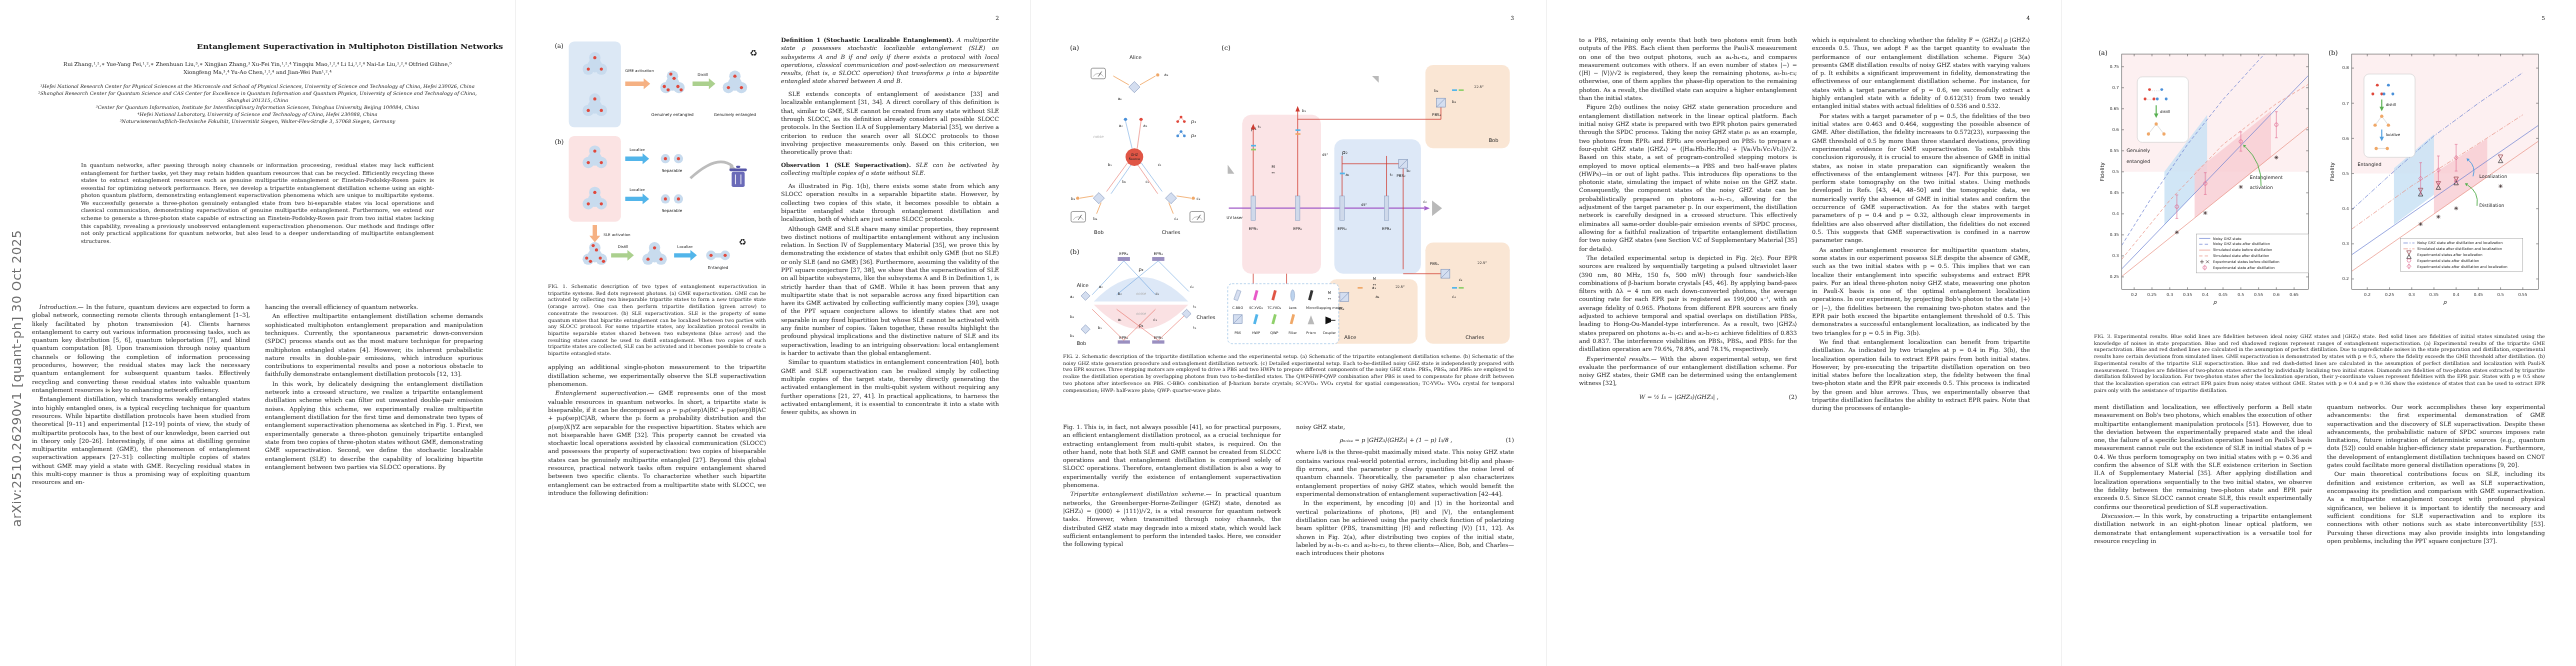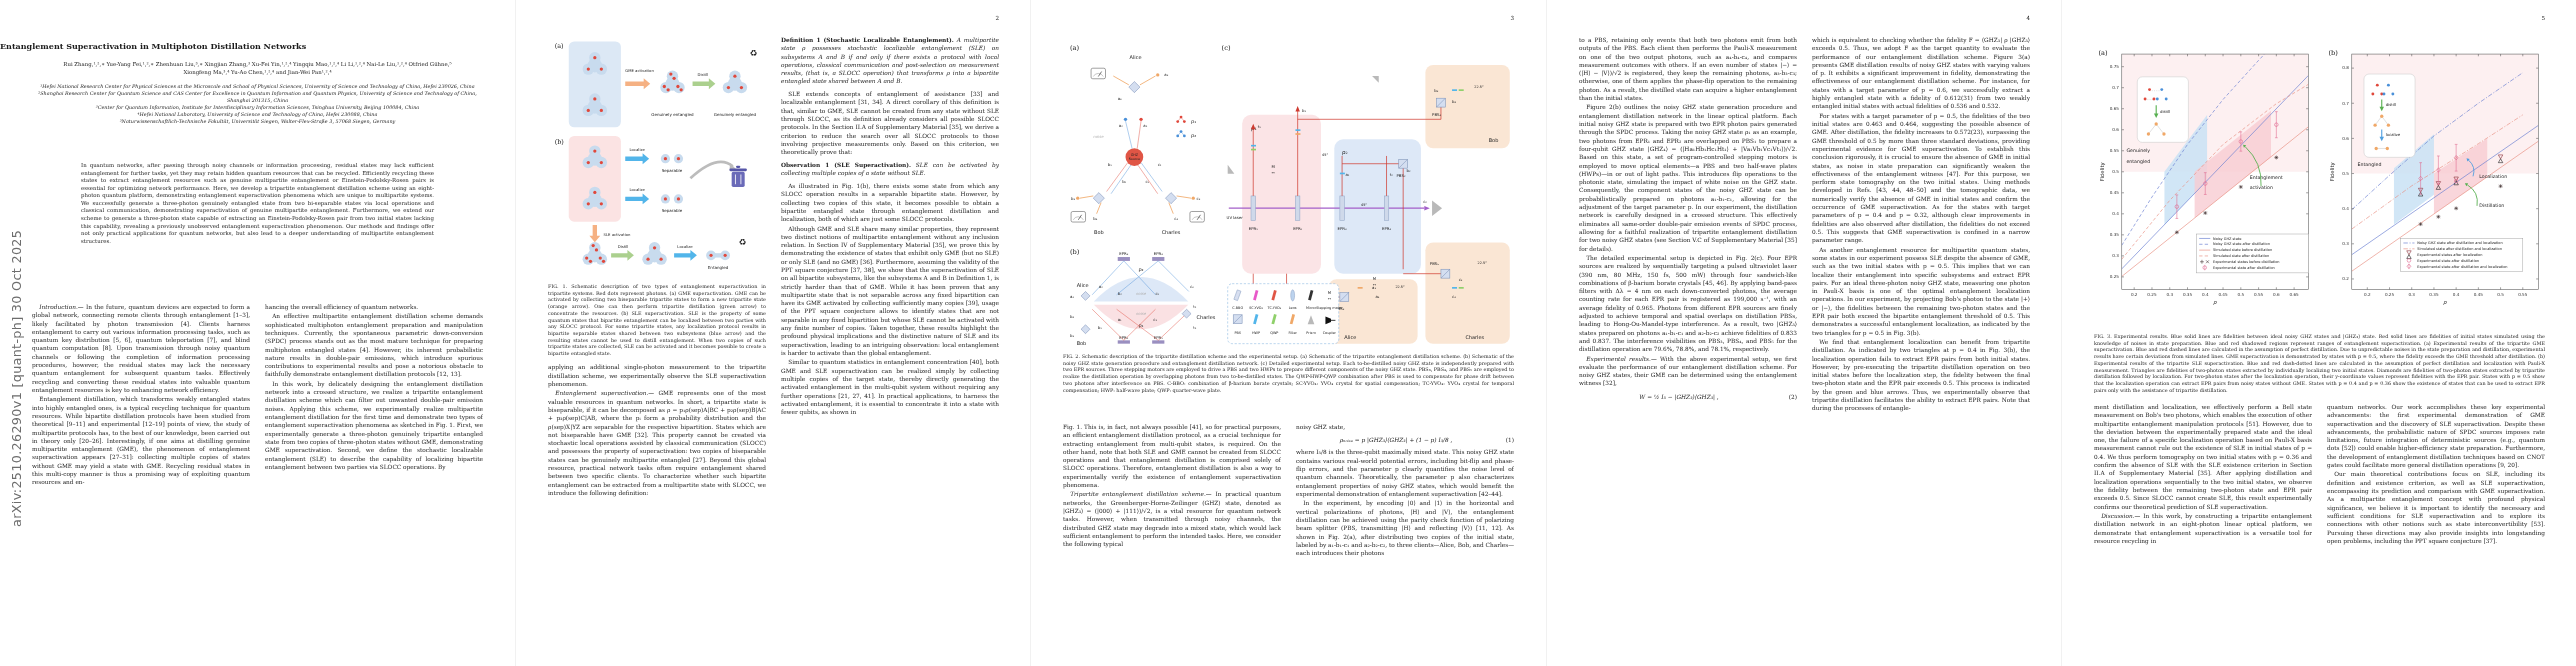--- a/index.html
+++ b/index.html
@@ -1,21 +1,21 @@
 <!DOCTYPE html>
 <html style="font-size:9px"><head>
 <meta charset="utf-8">
 <style>
   html,body{margin:0;padding:0;background:#ffffff;}
   .paper{position:relative;width:2576px;height:667px;background:#fff;font-family:"DejaVu Serif",serif;color:#1c1c1c;overflow:hidden;}
   .page{position:absolute;top:0;width:515px;height:667px;background:#fff;}
   .page + .page{border-left:0.6px solid #f1f1f1;}
   .abs{position:absolute;}
   .pageno{position:absolute;top:14.5px;right:32px;font-size:5.6px;color:#222;}
-  .title{position:absolute;left:0;right:12px;top:41px;text-align:left;font-size:8px;font-weight:bold;}
+  .title{position:absolute;left:0;right:12px;top:41px;text-align:right;font-size:8px;font-weight:bold;}
   .authors{position:absolute;left:49px;right:49px;top:60px;text-align:center;font-size:5.4px;line-height:1.5;}
   .affils{position:absolute;left:36px;right:36px;top:83px;text-align:center;font-style:italic;font-size:4.9px;line-height:1.42;}
   .abstract{position:absolute;left:81px;right:81px;top:162px;text-align:justify;font-size:5.4px;line-height:1.4;}
   .arxiv{position:absolute;left:9px;top:527px;transform-origin:0 0;transform:rotate(-90deg);font-family:"DejaVu Sans",sans-serif;font-size:12.8px;color:#6d6d6d;white-space:nowrap;letter-spacing:0.3px;}
   .col{position:absolute;width:218px;overflow:hidden;text-align:justify;font-size:5.8px;line-height:8.3px;}
   .colL{left:32px;} .colR{left:265px;}
   .bp{margin:0 0 1.1px 0;}
   .ind{text-indent:7.2px;}
   .lead{font-style:italic;}
   .bl{font-weight:bold;}

